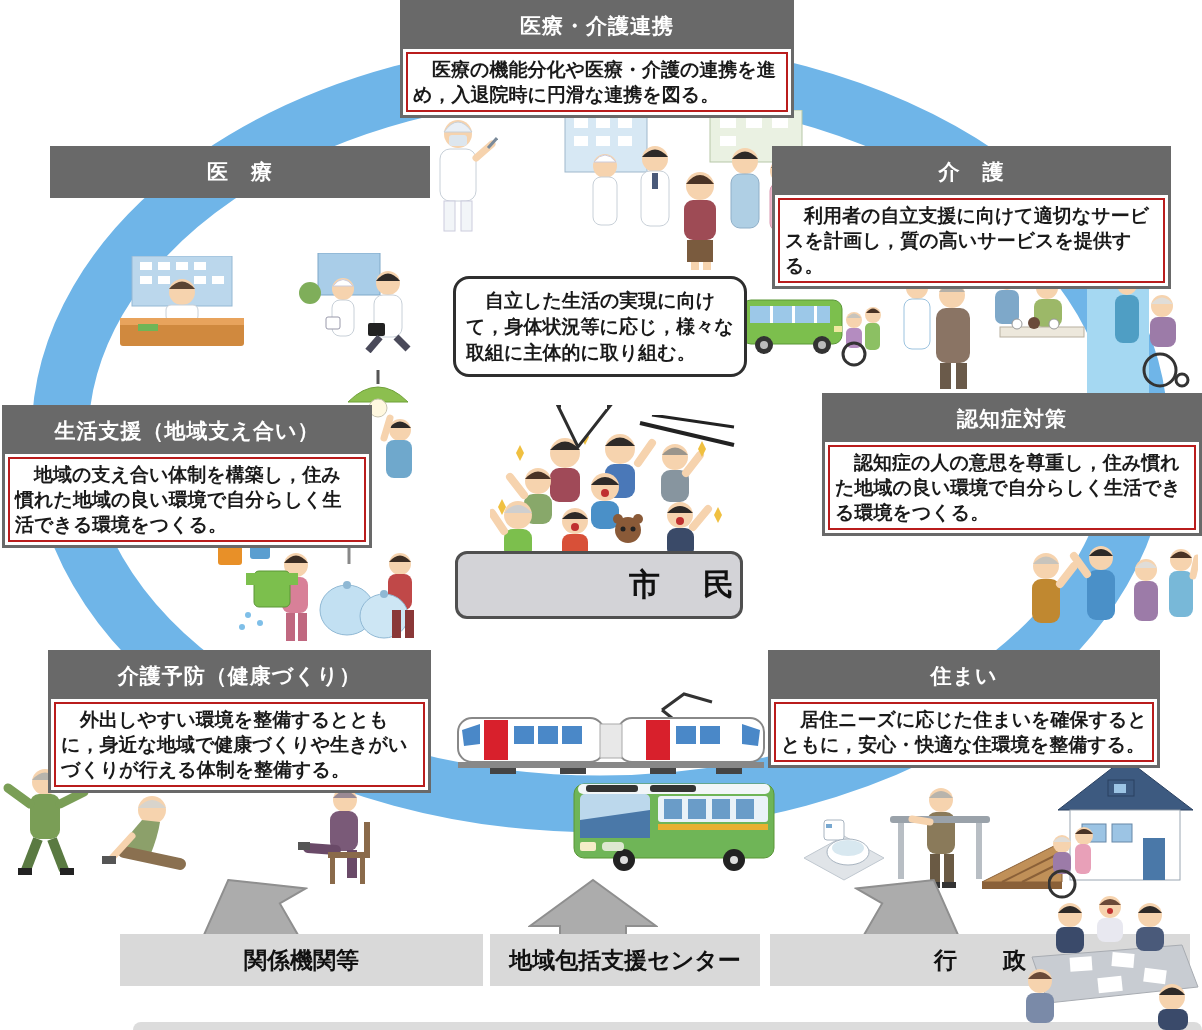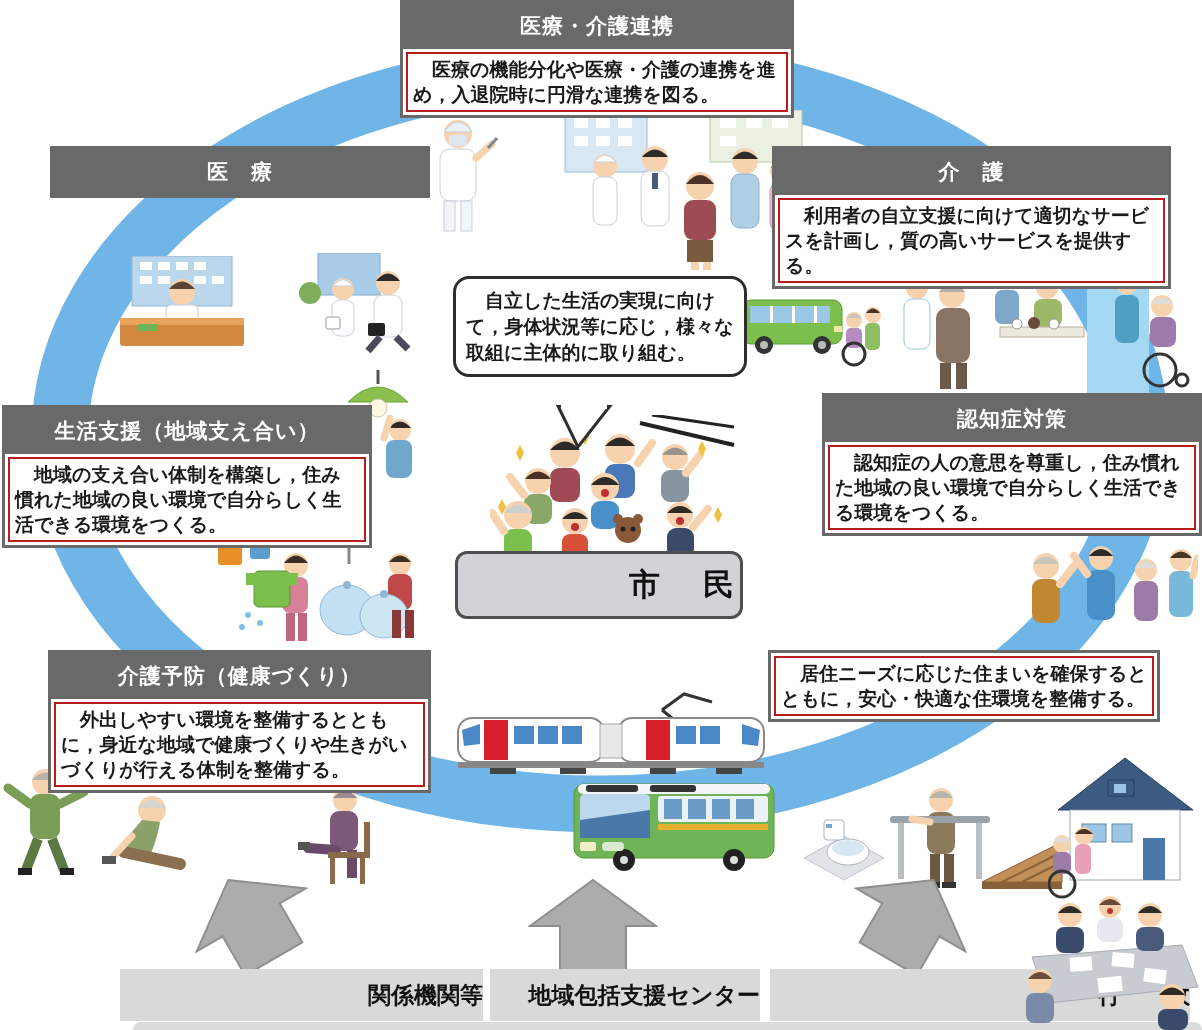--- a/index.html
+++ b/index.html
@@ -15,22 +15,22 @@
   
   .citizen{position:absolute;left:455px;top:551px;width:282px;height:62px;background:#D3D3D7;
            border:3px solid #4F4F4F;border-radius:12px;color:#111;font-size:31px;font-weight:bold;
            text-align:right;line-height:62px;letter-spacing:6px;z-index:9;}
   
   .bubble{position:absolute;left:453px;top:276px;width:268px;background:#fff;border:3px solid #2E2E2E;
           border-radius:16px;color:#1a1a1a;font-size:19px;font-weight:bold;line-height:1.36;
           padding:9px 10px;z-index:7;}
   .bubble-tail{position:absolute;left:555px;top:405px;z-index:8;}
   
-  .support{position:absolute;top:969px;height:52px;background:#D9D9D9;color:#111;
-           font-size:23px;font-weight:bold;text-align:right;line-height:52px;z-index:6;}
+  .support{position:absolute;top:934px;height:52px;background:#D9D9D9;color:#111;
+           font-size:23px;font-weight:bold;text-align:center;line-height:52px;z-index:6;}
   .bottom-bar{position:absolute;left:133px;top:1022px;width:1069px;height:8px;background:#DCDCDC;
               border-radius:8px 8px 0 0;z-index:6;}
   .arrow{position:absolute;z-index:4;}
   .illus{position:absolute;z-index:3;}
   .illus-top{position:absolute;z-index:10;}
 </style>
 </head>
 <body>
 
 <div class="canvas">
@@ -62,20 +62,21 @@
     <div class="hd">認知症対策</div>
     <div class="bd">　認知症の人の意思を尊重し，住み慣れた地域の良い環境で自分らしく生活できる環境をつくる。</div>
   </div>
 
   <div class="cat-box" style="left:48px;top:650px;width:377px;">
     <div class="hd">介護予防（健康づくり）</div>
     <div class="bd">　外出しやすい環境を整備するとともに，身近な地域で健康づくりや生きがいづくりが行える体制を整備する。</div>
   </div>
 
   <div class="cat-box" style="left:768px;top:650px;width:386px;">
+    <div class="hd">住まい</div>
     <div class="bd">　居住ニーズに応じた住まいを確保するとともに，安心・快適な住環境を整備する。</div>
   </div>
 
   <svg class="illus" style="left:418px;top:108px" width="80" height="130">
     <circle cx="40" cy="26" r="14" fill="#F6D3AE"></circle>
     <path d="M26,24 Q40,4 54,24 Z" fill="#E9EFF6" stroke="#c8d0d8"></path>
     <rect x="31" y="27" width="18" height="11" rx="3" fill="#DDE6EE"></rect>
     <rect x="22" y="41" width="36" height="52" rx="10" fill="#fff" stroke="#C8D0D8"></rect>
     <line x1="58" y1="50" x2="74" y2="36" stroke="#F6D3AE" stroke-width="7" stroke-linecap="round"></line>
     <line x1="70" y1="40" x2="79" y2="30" stroke="#7A8A9A" stroke-width="3"></line>

